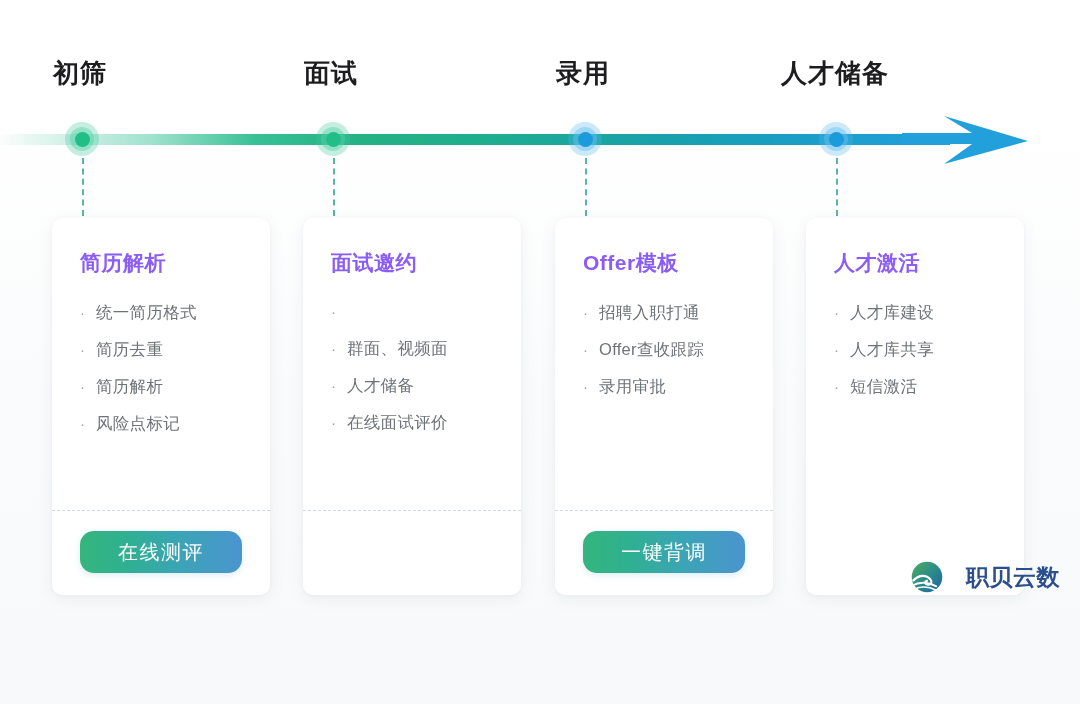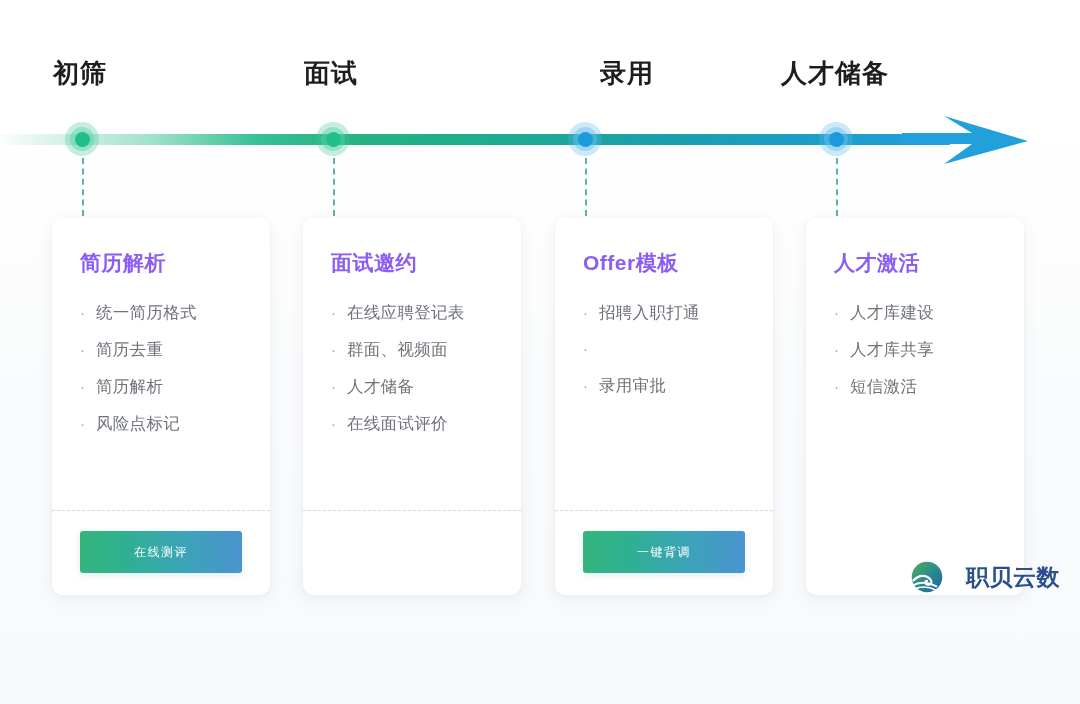--- a/index.html
+++ b/index.html
@@ -193,25 +193,25 @@
     border-top: 1px dashed #cfd9e2;
   }
 
   .card-btn {
     position: absolute;
     left: 28px;
     bottom: 22px;
     width: 162px;
     height: 42px;
     border: none;
-    border-radius: 3px;
+    border-radius: 14px;
     background: linear-gradient(90deg, #34b57d 0%, #2fb091 28%, #3ba4b6 62%, #4b94cf 100%);
     color: #ffffff;
     font-family: "Liberation Sans", "DejaVu Sans", sans-serif;
-    font-size: 12px;
+    font-size: 20px;
     letter-spacing: 1.5px;
     cursor: pointer;
     box-shadow: 0 2px 7px rgba(60,150,180,0.18);
   }
 
   
   .logo {
     position: absolute;
     right: 20px;
     bottom: 12px;
@@ -230,21 +230,21 @@
 </style>
 </head>
 <body>
 
 <div class="bg-wash"></div>
 
 <div class="stage">
 
   <div class="stage-label" style="left:53px;">初筛</div>
   <div class="stage-label" style="left:304px;">面试</div>
-  <div class="stage-label" style="left:556px;margin-left:44px;">录用</div>
+  <div class="stage-label" style="left:556px;">录用</div>
   <div class="stage-label" style="left:781px;">人才储备</div>
 
   <div class="timeline">
     <div class="timeline-bar"></div>
 
     <svg class="timeline-arrow" viewBox="0 0 130 52">
       <path d="M2 19 L2 30 L72 30 L44 50 L128 27 L44 2 L72 19 Z" fill="#22a0dc"></path>
     </svg>
 
     <div class="node green" style="left:82px;">
@@ -296,21 +296,20 @@
     </ul>
     <div class="card-divider"></div>
     <button class="card-btn">在线测评</button>
   </div>
 
   <div class="card" style="left:303px;">
     <div class="card-title">面试邀约</div>
     <ul class="bullets">
       <li>
           <span class="dot">·</span>
-          <span class="txt">在线应聘登记表</span>
         </li>
       <li>
           <span class="dot">·</span>
           <span class="txt">群面、视频面</span>
         </li>
       <li>
           <span class="dot">·</span>
           <span class="txt">人才储备</span>
         </li>
       <li>
@@ -323,20 +322,21 @@
 
   <div class="card" style="left:555px;">
     <div class="card-title">Offer模板</div>
     <ul class="bullets">
       <li>
           <span class="dot">·</span>
           <span class="txt">招聘入职打通</span>
         </li>
       <li>
           <span class="dot">·</span>
+          <span class="txt">Offer查收跟踪</span>
         </li>
       <li>
           <span class="dot">·</span>
           <span class="txt">录用审批</span>
         </li>
     </ul>
     <div class="card-divider"></div>
     <button class="card-btn">一键背调</button>
   </div>
 

